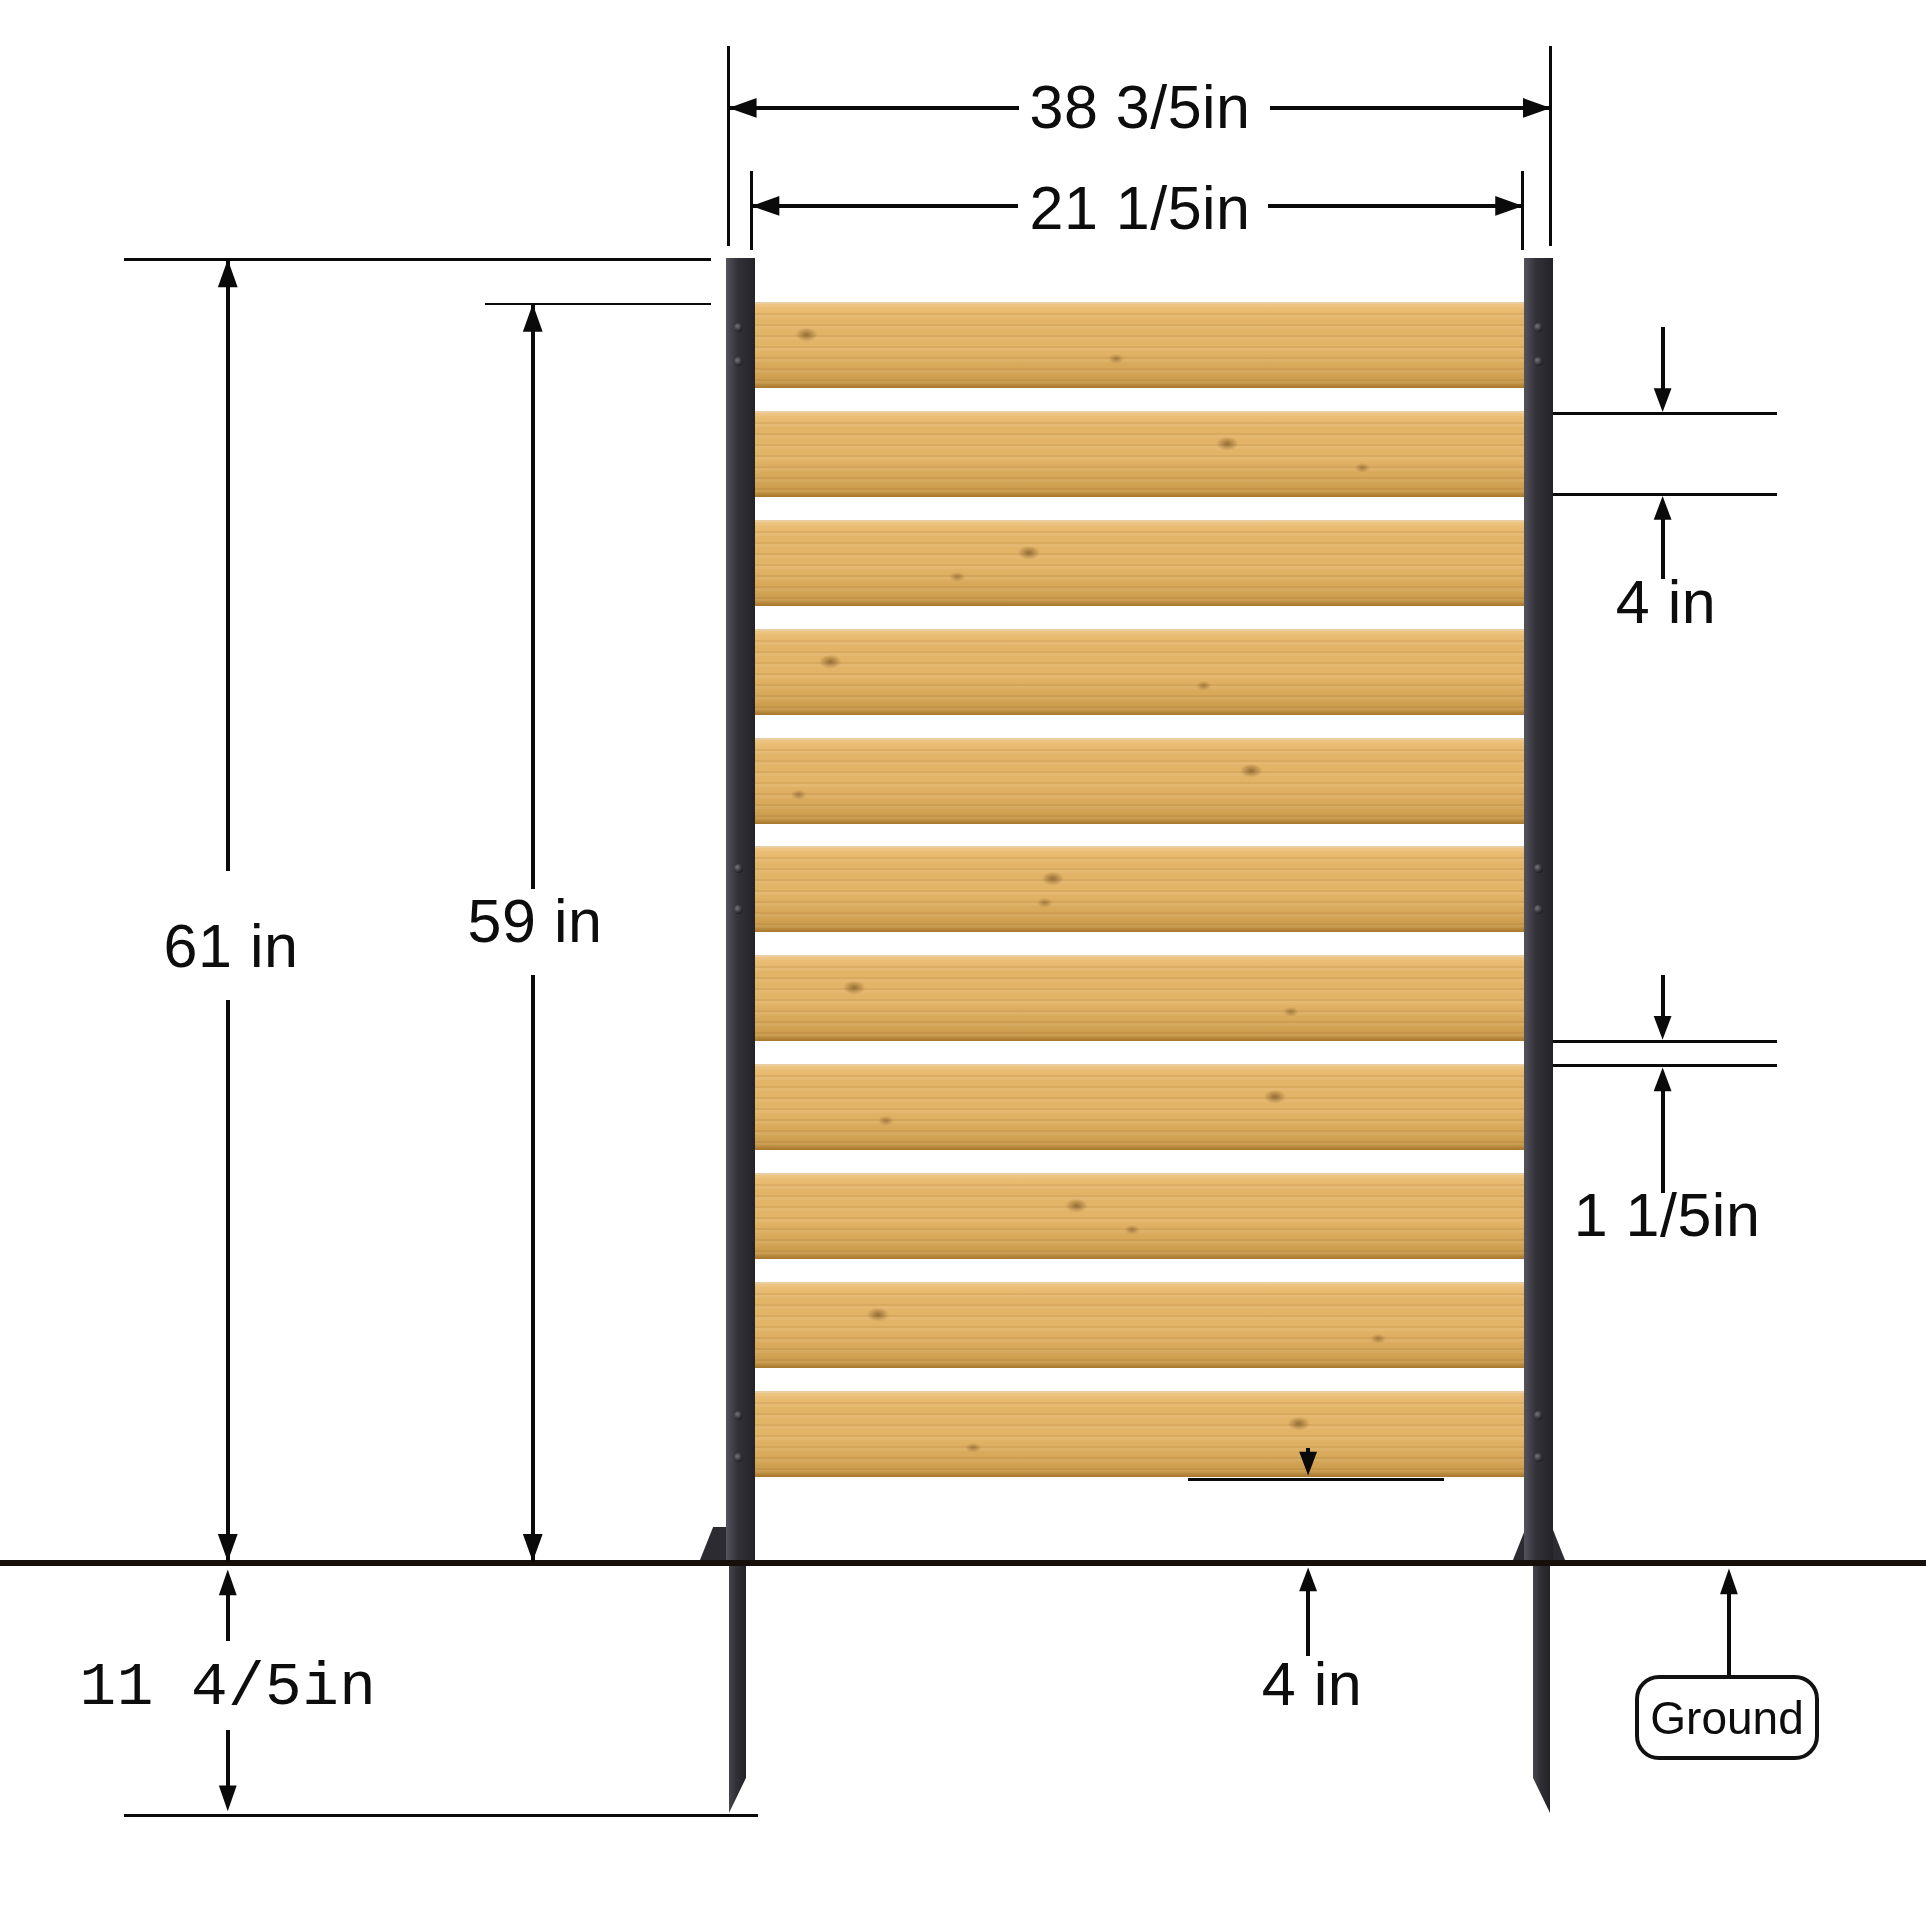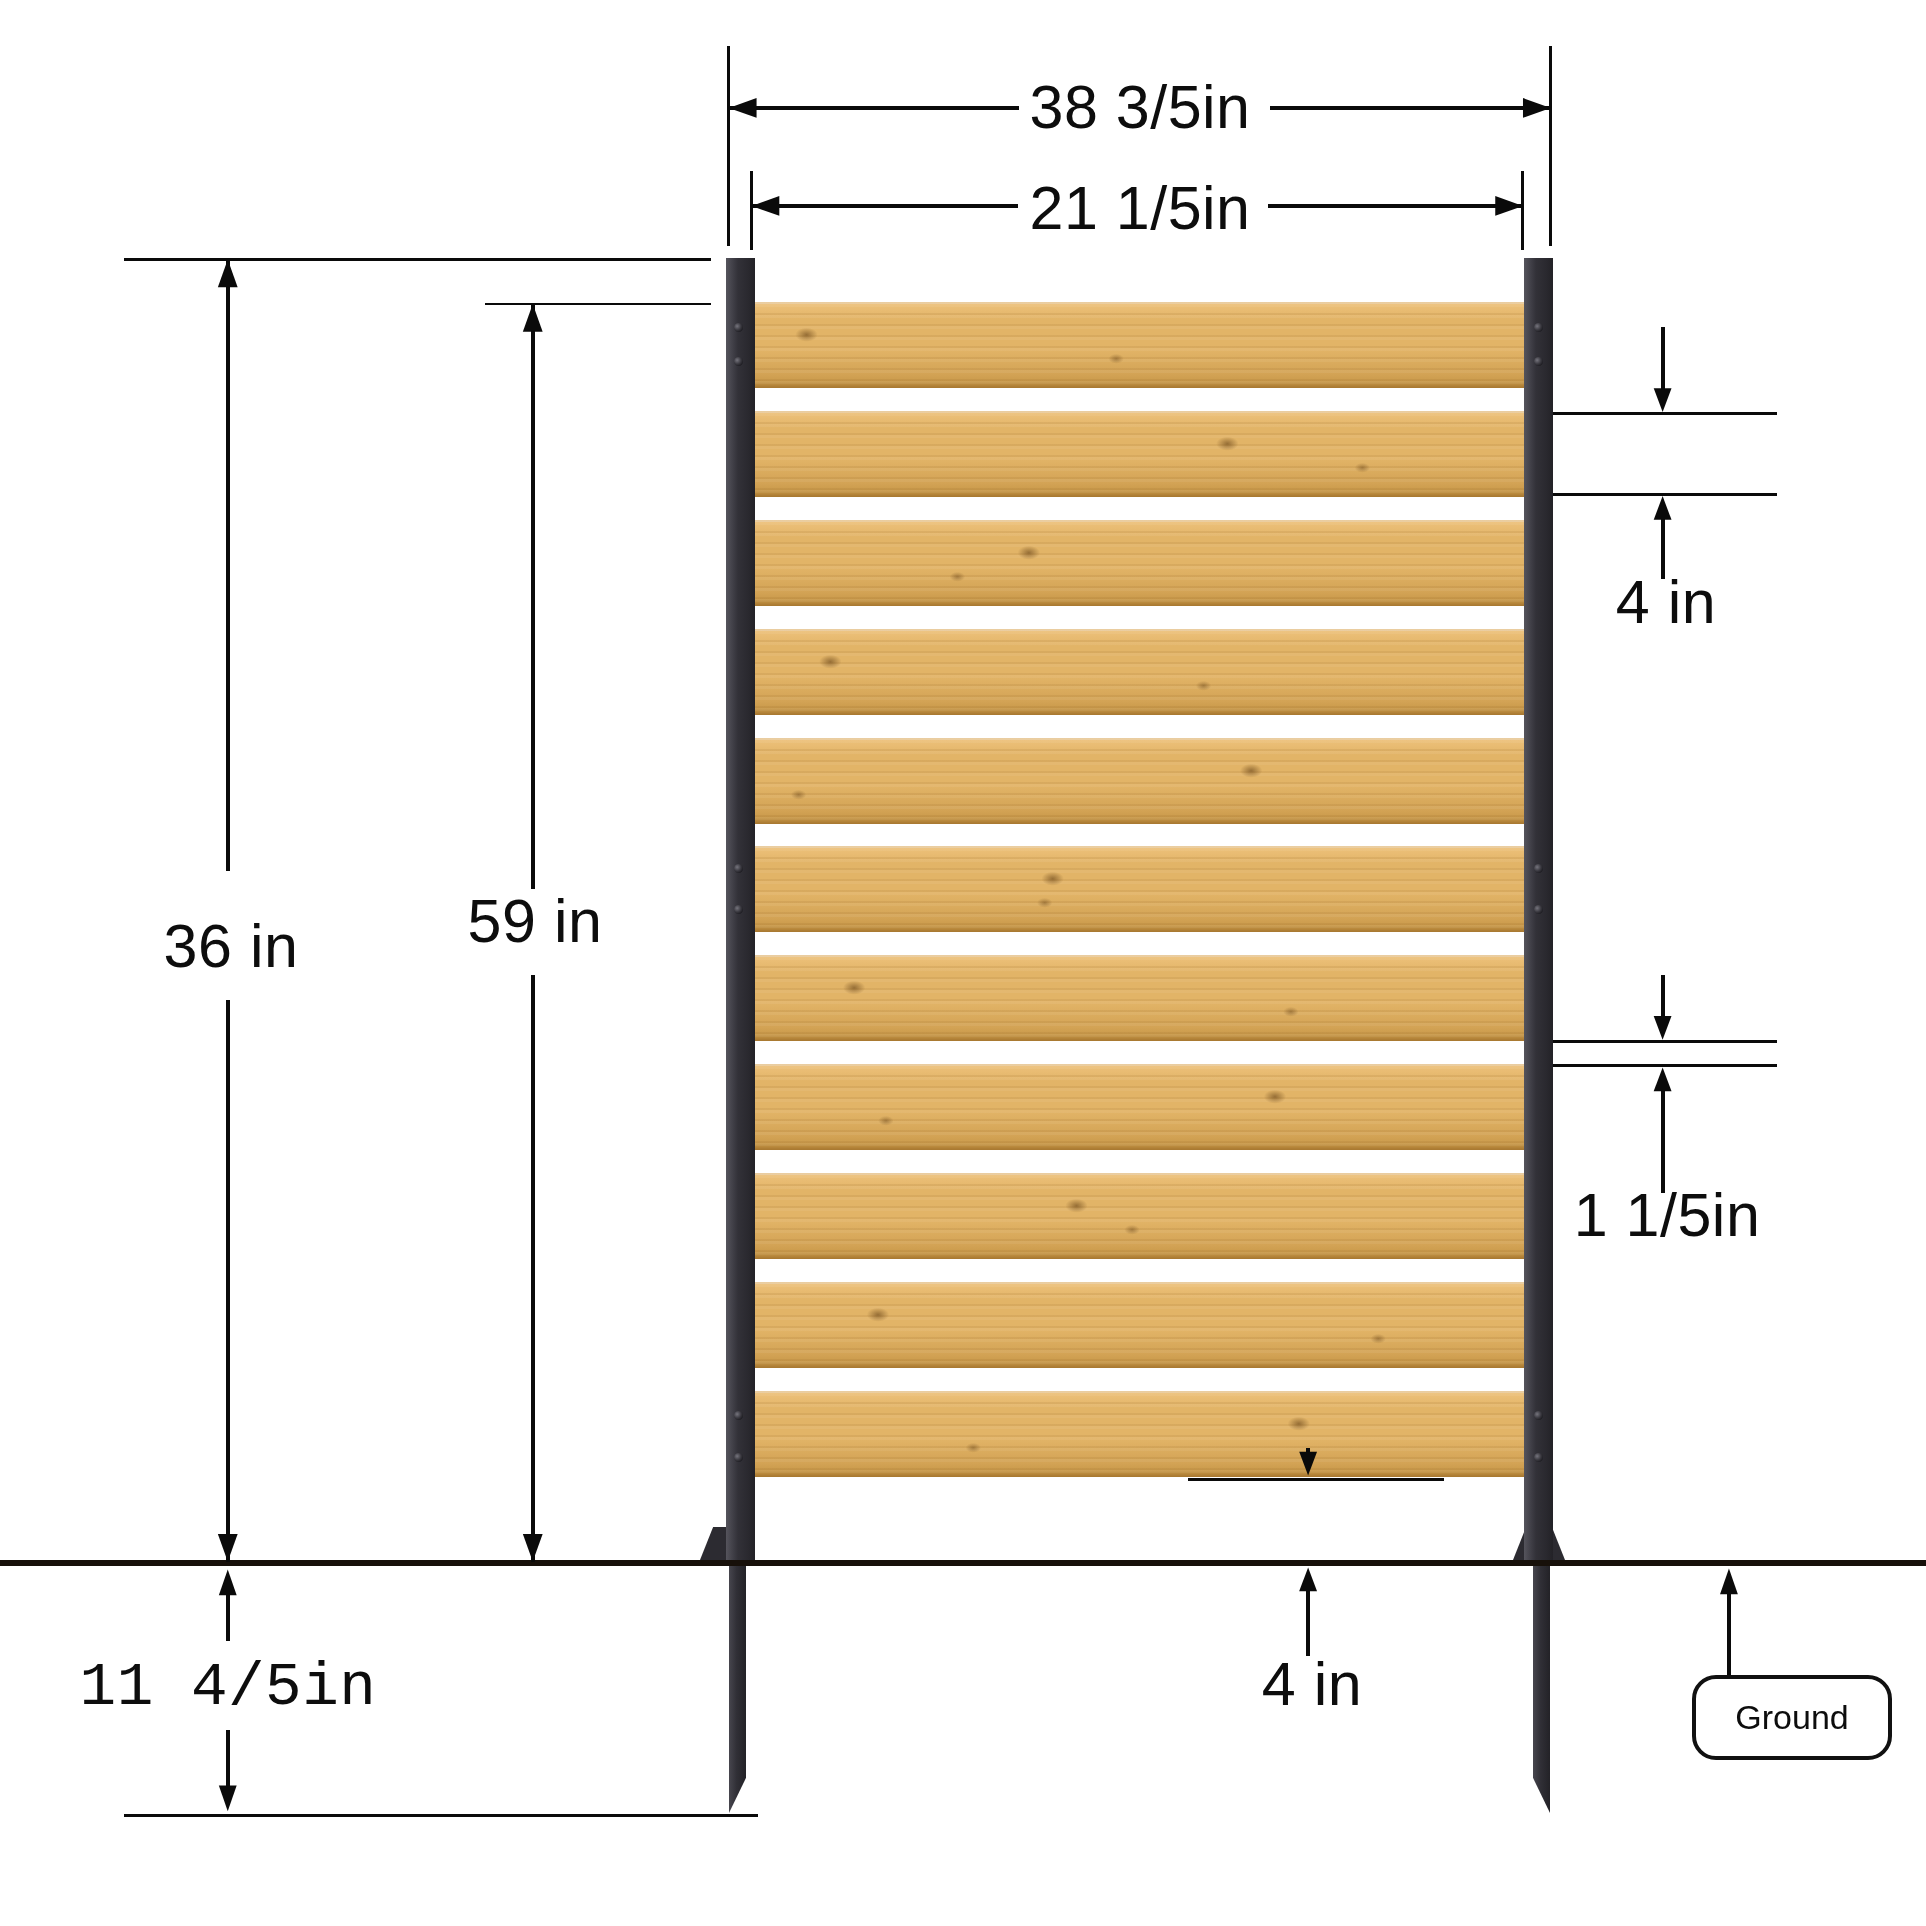--- a/index.html
+++ b/index.html
@@ -32,24 +32,24 @@
     clip-path:polygon(27% 0,73% 0,100% 100%,0 100%);
   }
   .bolt{
     position:absolute;width:9px;height:9px;border-radius:50%;z-index:4;
     background:radial-gradient(circle at 35% 35%, #75747d 0%, #3b3a41 45%, #141318 85%);
   }
   .ground-line{
     position:absolute;left:0;top:1560px;width:1927px;height:6px;background:#17100a;z-index:5;
   }
   .ground-box{
-    position:absolute;left:1692px;top:1675px;width:200px;height:85px;z-index:7;
+    position:absolute;left:1635px;top:1675px;width:184px;height:85px;z-index:7;
     border:4px solid #111;border-radius:24px;background:#ffffff;
     display:flex;align-items:center;justify-content:center;
-    font-size:34px;color:#0d0d0d;box-sizing:border-box;
+    font-size:46px;color:#0d0d0d;box-sizing:border-box;
   }
   svg.overlay{position:absolute;left:0;top:0;z-index:6;}
   .lbl{z-index:7;}
 </style>
 </head>
 <body>
 
 <div class="canvas">
 
   <div id="slats">
@@ -165,21 +165,21 @@
 
       <polygon points="230,1585 221,1611 239,1611"></polygon>
       <polygon points="230,1829 221,1803 239,1803"></polygon>
 
       <polygon points="1746,1584 1737,1610 1755,1610"></polygon>
     </g>
   </svg>
 
   <div class="dim-label lbl" style="left:1140px;top:107px;">38 3/5in</div>
   <div class="dim-label lbl" style="left:1140px;top:208px;">21 1/5in</div>
-  <div class="dim-label lbl" style="left:231px;top:946px;">36 in</div>
+  <div class="dim-label lbl" style="left:231px;top:946px;">61 in</div>
   <div class="dim-label lbl" style="left:535px;top:921px;">59 in</div>
   <div class="dim-label lbl" style="left:1666px;top:602px;">4 in</div>
   <div class="dim-label lbl" style="left:1667px;top:1215px;text-align:right;">1 1/5in</div>
   <div class="dim-label lbl" style="left:1312px;top:1684px;">4 in</div>
   <div class="dim-label lbl" style="left:228px;top:1687px;font-family:Liberation Mono, monospace;">11 4/5in</div>
 
   <div class="ground-box">
     <span>Ground</span>
   </div>
 

